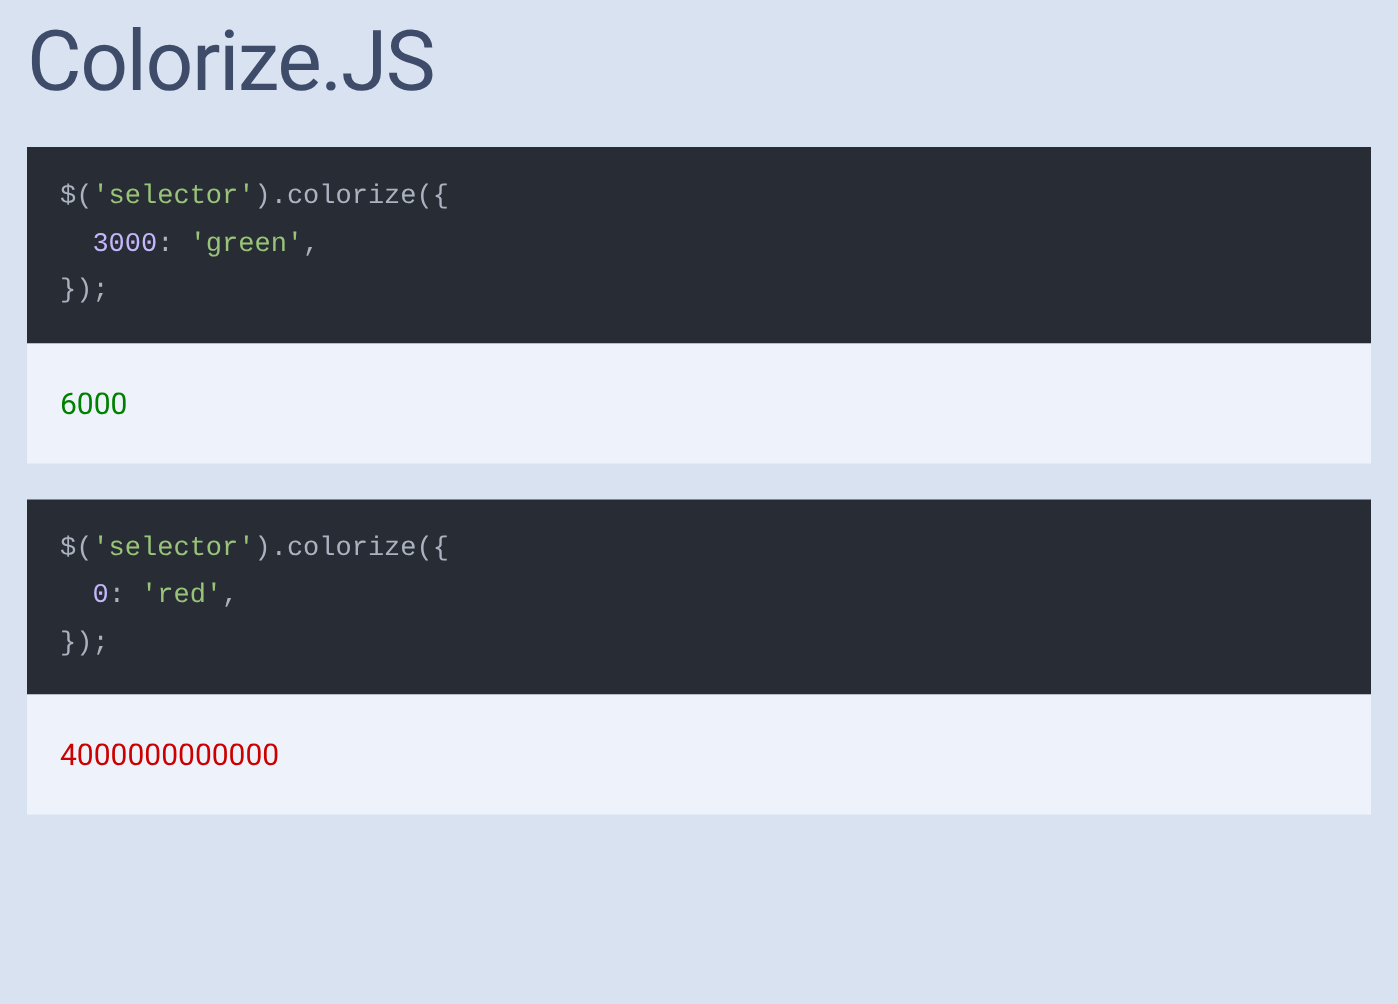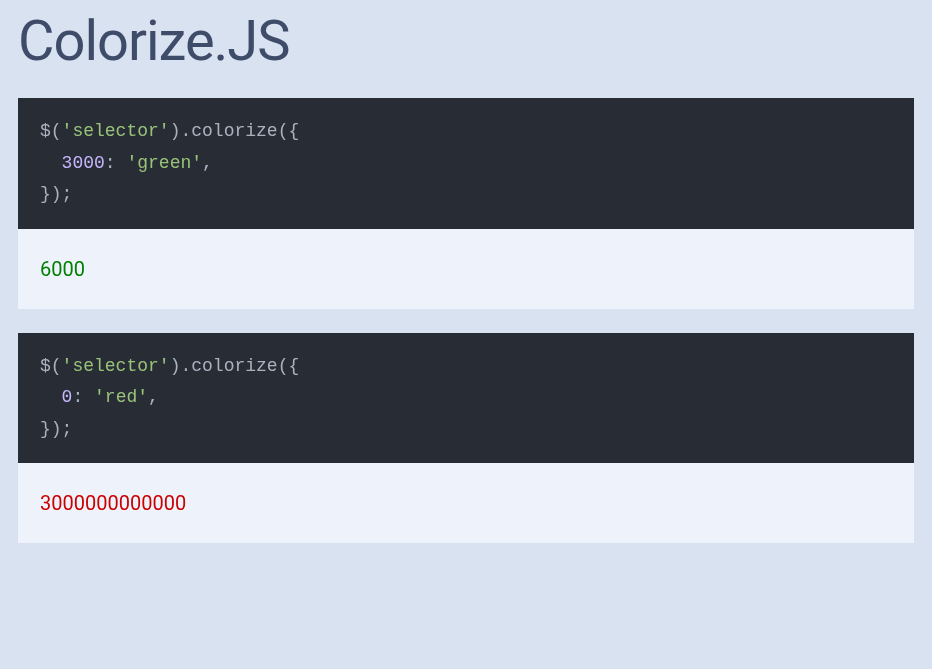--- a/index.html
+++ b/index.html
@@ -66,14 +66,14 @@
 
 <div class="code-block"><span class="code-line"><span class="tok-fn">$(</span><span class="tok-string">'selector'</span><span class="tok-fn">).</span><span class="tok-fn">colorize</span><span class="tok-punct">({</span></span><span class="code-line"><span class="tok-punct">  </span><span class="tok-attr">3000</span><span class="tok-punct">: </span><span class="tok-string">'green'</span><span class="tok-punct">,</span></span><span class="code-line"><span class="tok-punct">});</span></span></div>
 
 <div class="output-block">
   <span class="output-green">6000</span>
 </div>
 
 <div class="code-block"><span class="code-line"><span class="tok-fn">$(</span><span class="tok-string">'selector'</span><span class="tok-fn">).</span><span class="tok-fn">colorize</span><span class="tok-punct">({</span></span><span class="code-line"><span class="tok-punct">  </span><span class="tok-attr">0</span><span class="tok-punct">: </span><span class="tok-string">'red'</span><span class="tok-punct">,</span></span><span class="code-line"><span class="tok-punct">});</span></span></div>
 
 <div class="output-block">
-  <span class="output-red">3000000000000</span>
+  <span class="output-red">4000000000000</span>
 </div>
 
 </body></html>

